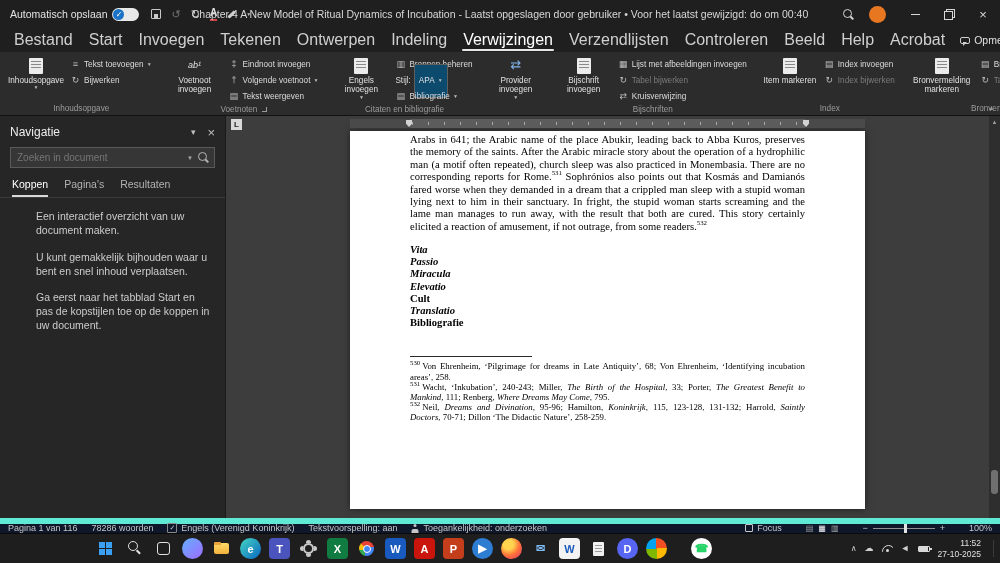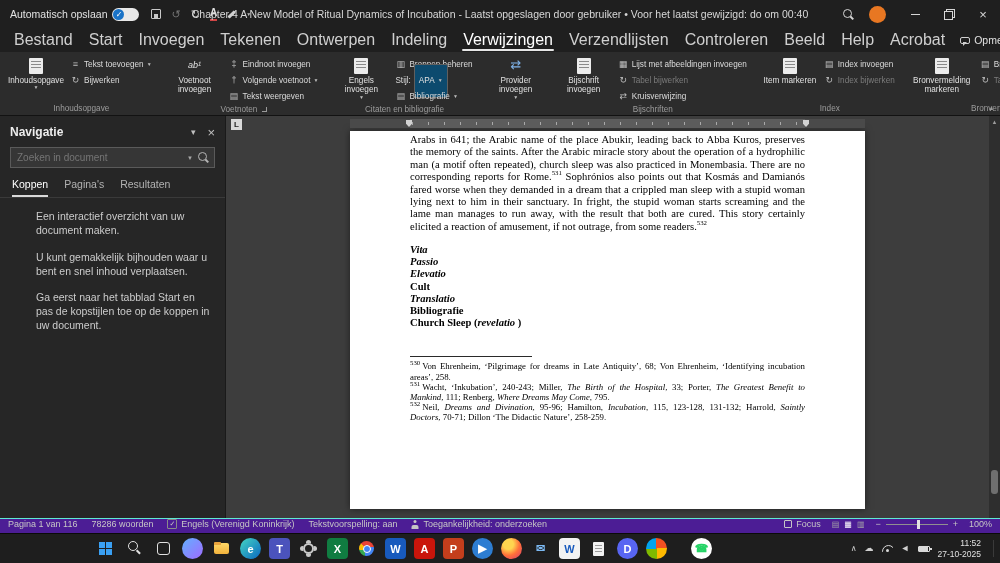--- a/index.html
+++ b/index.html
@@ -78,21 +78,21 @@
   .stylebox { display:inline-flex; align-items:center; gap:3px; border:1px solid #5f5f5f; background:#0c4a6e;
               padding:16px 4px; height:13px; border-radius:2px; font-size:8.2px; color:#e0e0e0; }
   .collapse-ribbon { position:absolute; right:7px; bottom:3px; font-size:7px; color:#9a9a9a; }
 
   
   .main { display:flex; height:402px; flex:0 0 auto; }
 
   
   .navpane { width:226px; background:#262626; border-right:1px solid #1a1a1a; display:flex; flex-direction:column; }
   .nav-head { display:flex; align-items:center; padding:9px 10px 7px 10px; color:#ededed; }
-  .nav-title { font-size:12px; font-weight:bold;text-align:right; }
+  .nav-title { font-size:12px; font-weight:normal;text-align:right; }
   .nav-head .nicons { margin-left:auto; display:flex; gap:12px; color:#c0c0c0; font-size:9px; align-items:center; }
   .nav-head .x { font-size:13px; line-height:1; }
   .nav-search { margin:1px 10px 0 10px; height:21px; background:#363636; border:1px solid #5a5a5a;
                 display:flex; align-items:center; padding-right:4px; }
   .nav-search input { flex:1; background:transparent; border:none; outline:none; color:#b5b5b5;
                       font-size:10px; padding:0 6px; font-family:"Liberation Sans",sans-serif; }
   .nav-search .dd { color:#a8a8a8; font-size:6px; padding:0 4px; }
   .nav-search .ic-search::before, .nav-search .ic-search::after { border-color:#b5b5b5; background-color:transparent; }
   .nav-search .ic-search::after { background:#b5b5b5; }
   #nav-tabs { display:flex; gap:16px; padding:10px 12px 0 12px; border-bottom:1px solid #3a3a3a; }
@@ -122,31 +122,31 @@
   .heading .i { font-style:italic; }
   .fnsep { width:122px; border-top:1px solid #2a2a2a; margin:27px 0 4px 0; }
   .footnote { font-size:8.8px; line-height:1.16; text-align:justify; }
   .footnote .i { font-style:italic; }
   .footnote sup { margin-right:2px; }
   .vscroll { position:absolute; right:0; top:0; bottom:0; width:11px; background:#2e2e2e; }
   .vs-up { display:block; text-align:center; font-size:6px; color:#9c9c9c; line-height:12px; }
   .vs-thumb { position:absolute; left:2px; width:7px; height:24px; top:88%; background:#6f6f6f; border-radius:3px; }
 
   
-  .statusbar { height:15px; background:#4c1d95; border-top:1px solid #5eead4; display:flex; align-items:flex-start;
+  .statusbar { height:15px; background:#0f172a; border-top:6px solid #5eead4; display:flex; align-items:flex-end;
                padding:0 8px; font-size:9px; color:#c6c6c6; flex:0 0 auto; }
   .sb-left { display:flex; align-items:center; gap:14px; }
   .sb-item { display:flex; align-items:center; gap:4px; }
   .ic-spell { font-size:7px; color:#c6c6c6; border:1px solid #8a8a8a; border-radius:1px; padding:0 1px; line-height:8px; }
   .ic-person { position:relative; width:8px; height:9px; }
   .ic-person::before { content:""; position:absolute; top:0; left:50%; transform:translateX(-50%);
                        width:3px; height:3px; border-radius:50%; background:#c6c6c6; }
   .ic-person::after { content:""; position:absolute; bottom:0; left:50%; transform:translateX(-50%);
                       width:7px; height:4px; border-radius:2px 2px 0 0; background:#c6c6c6; }
-  .sb-right { margin-left:auto; display:flex; align-items:center; gap:11px; }
+  .sb-right { margin-left:auto; display:flex; align-items:center; gap:24px; }
   .ic-focus { width:8px; height:8px; border:1px solid #c6c6c6; border-radius:1px; }
   .views { display:flex; gap:5px; font-size:8px; color:#a9a9a9; }
   .views .act { color:#fff; }
   .zoomer { display:flex; align-items:center; gap:5px; }
   .zoomtrack { width:62px; height:1px; background:#909090; position:relative; display:inline-block; }
   .zoomthumb { position:absolute; left:50%; top:-4px; width:3px; height:9px; background:#e3e3e3; }
 
   
   .taskbar { height:30px; background:#1e1e1e; border-top:1px solid #0a0a0a; display:flex; align-items:center; flex:0 0 auto; }
   #taskbar-apps { display:flex; align-items:center; gap:8px; margin-left:95px; }
@@ -479,31 +479,31 @@
           <span class="ind left"></span>
           <span class="ind right"></span>
         </div>
       </div>
       <div class="pagewrap">
         <div class="page">
           <p class="body-par"><span>Arabs in 641; the Arabic name of the place Abukir, leading back to Abba Kuros, preserves the memory of the saints. After the Arabic miracle story about the operation of a hydrophilic man (a motif often repeated), church sleep was also practiced in Monembasia. There are no corresponding reports for Rome.</span><sup>531</sup><span> Sophrónios also points out that Kosmás and Damianós fared worse when they demanded in a dream that a crippled man sleep with a stupid woman lying next to him in their sanctuary. In fright, the stupid woman starts screaming and the lame man manages to run away, with the result that both are cured. This story certainly elicited a reaction of amusement, if not outrage, from some readers.</span><sup>532</sup></p>
           <div id="headings">
               <div class="heading"><span class="i">Vita</span></div>
               <div class="heading"><span class="i">Passio</span></div>
+              <div class="heading"><span class="i">Miracula</span></div>
               <div class="heading"><span class="i">Elevatio</span></div>
               <div class="heading"><span>Cult</span></div>
               <div class="heading"><span class="i">Translatio</span></div>
               <div class="heading"><span>Bibliografie</span></div>
-              <div class="heading"><span>Church Sleep (</span><span class="i">revelatio</span><span> )</span></div>
             </div>
           <div class="fnsep"></div>
           <div id="footnotes">
               <div class="footnote"><sup>530</sup><span>Von Ehrenheim, ‘Pilgrimage for dreams in Late Antiquity’, 68; Von Ehrenheim, ‘Identifying incubation areas’, 258.</span></div>
               <div class="footnote"><sup>531</sup><span>Wacht, ‘Inkubation’, 240-243; Miller, </span><span class="i">The Birth of the Hospital</span><span>, 33; Porter, </span><span class="i">The Greatest Benefit to Mankind</span><span>, 111; Renberg, </span><span class="i">Where Dreams May Come</span><span>, 795.</span></div>
-              <div class="footnote"><sup>532</sup><span>Neil, </span><span class="i">Dreams and Divination</span><span>, 95-96; Hamilton, </span><span class="i">Incubation</span><span>, 115, 123-128, 131-132; Harrold, </span><span class="i">Saintly Doctors</span><span>, 70-71; Dillon ‘The Didactic Nature’, 258-259.</span></div>
+              <div class="footnote"><sup>532</sup><span>Neil, </span><span class="i">Dreams and Divination</span><span>, 95-96; Hamilton, </span><span class="i">Koninkrijk</span><span>, 115, 123-128, 131-132; Harrold, </span><span class="i">Saintly Doctors</span><span>, 70-71; Dillon ‘The Didactic Nature’, 258-259.</span></div>
             </div>
         </div>
       </div>
       <div class="vscroll">
         <span class="vs-up">▲</span>
         <span class="vs-thumb"></span>
       </div>
     </div>
   </div>
 

